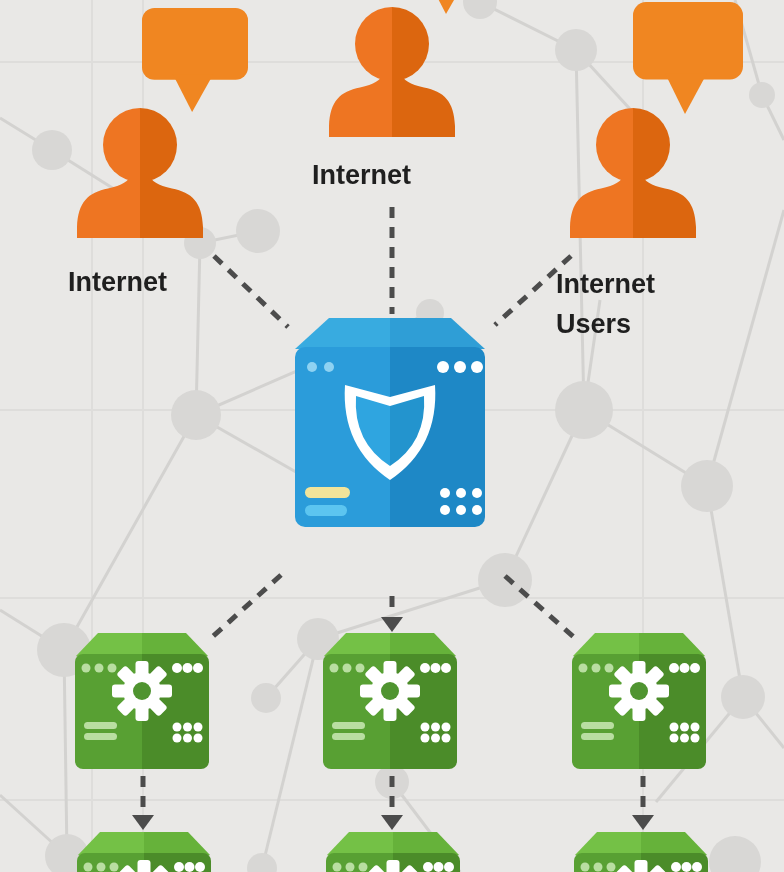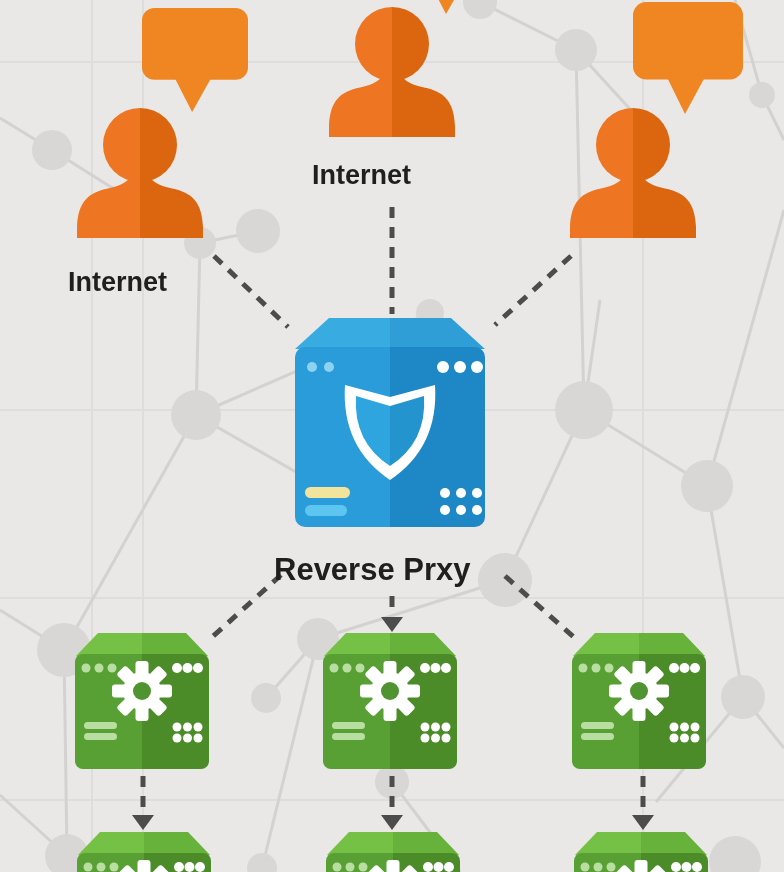--- a/index.html
+++ b/index.html
@@ -197,20 +197,21 @@
     </svg>
   <svg class="abs" style="left:329px;top:7px;z-index:4" width="126" height="130" viewBox="0 0 126 130">
       <use href="#symPerson"></use>
     </svg>
   <svg class="abs" style="left:570px;top:108px;z-index:4" width="126" height="130" viewBox="0 0 126 130">
       <use href="#symPerson"></use>
     </svg>
 
   <div class="lbl abs" style="left:68px;top:262px;width:160px;z-index:5">Internet</div>
   <div class="lbl abs" style="left:312px;top:155px;width:160px;z-index:5">Internet</div>
+  <div class="lbl abs" style="left:556px;top:264px;width:160px;z-index:5">Internet Users</div>
 
   <svg class="abs" style="left:293px;top:316px;z-index:4" width="194" height="213" viewBox="0 0 194 213">
     <polygon points="36,2 158,2 192,33 2,33" fill="url(#gBlFlap)"></polygon>
     <rect x="2" y="31" width="190" height="180" rx="10" fill="url(#gBlFace)"></rect>
     <g fill="#8ed2f2">
       <circle cx="19" cy="51" r="5"></circle>
         <circle cx="36" cy="51" r="5"></circle>
     </g>
     <g fill="#ffffff">
       <circle cx="150" cy="51" r="6"></circle>
@@ -224,21 +225,20 @@
         <circle cx="184" cy="194" r="5"></circle>
     </g>
     <rect x="12" y="171" width="45" height="11" rx="5.5" fill="#f2e49a"></rect>
     <rect x="12" y="189" width="42" height="11" rx="5.5" fill="#5cc5f0"></rect>
     <g>
       <path d="M52,69 L97,81 L142,69 Q146,131 97,164 Q48,131 52,69 Z" fill="#ffffff"></path>
       <path d="M63,80 L97,90 L131,80 Q134,126 97,150 Q60,126 63,80 Z" fill="url(#gBlShield)"></path>
     </g>
   </svg>
 
-  <div class="lbl lbl-proxy abs" style="left:274px;top:550px;width:240px;z-index:5">Reverse Prxy</div>
 
   <svg class="abs" style="left:74px;top:632px;z-index:4" width="136" height="138" viewBox="0 0 136 138">
       <use href="#symServer"></use>
     </svg>
   <svg class="abs" style="left:322px;top:632px;z-index:4" width="136" height="138" viewBox="0 0 136 138">
       <use href="#symServer"></use>
     </svg>
   <svg class="abs" style="left:571px;top:632px;z-index:4" width="136" height="138" viewBox="0 0 136 138">
       <use href="#symServer"></use>
     </svg>

